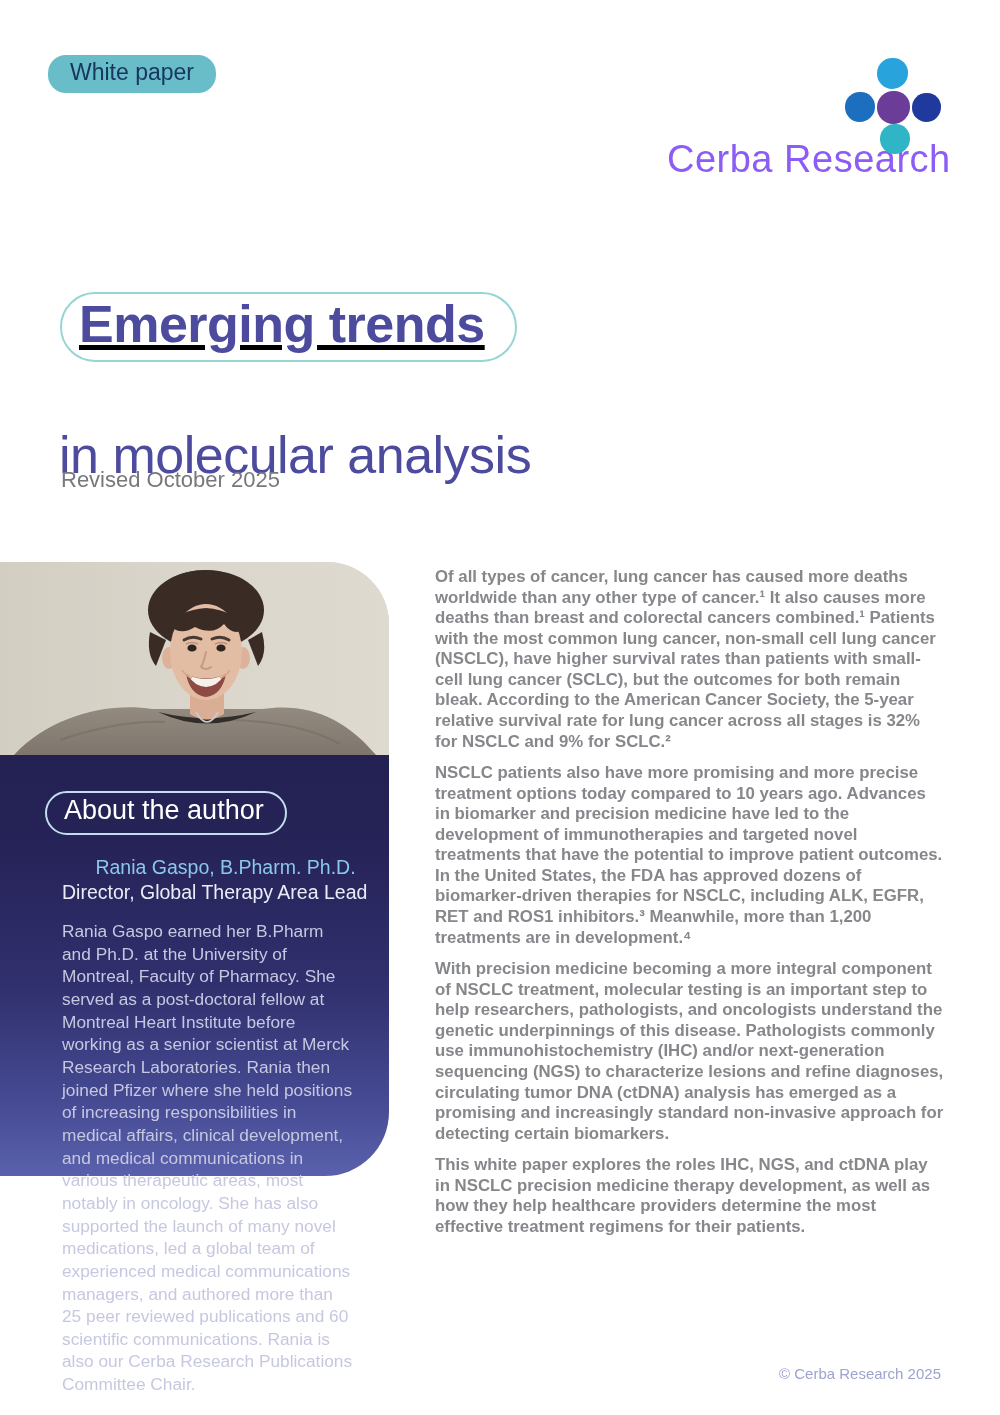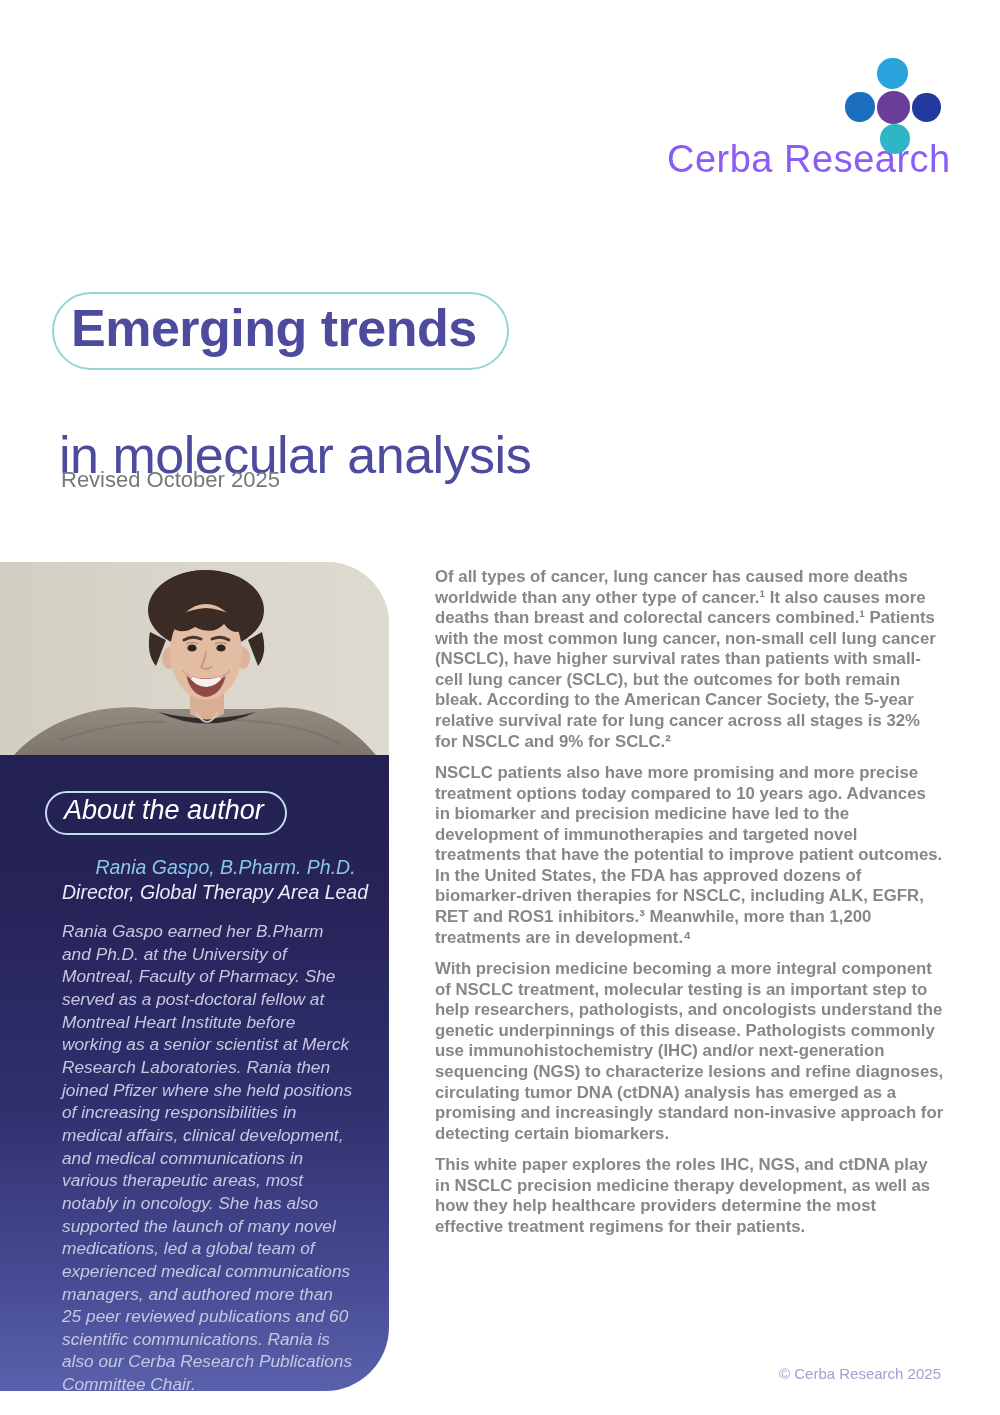--- a/index.html
+++ b/index.html
@@ -41,27 +41,28 @@
 
   
   .kicker {
     position: absolute;
     left: 60px; top: 247px;
     font-size: 21.5px;
     color: #212A52;
   }
   .title-pill {
     position: absolute;
-    left: 52px; top: 292px;
-    height: 78px;
+    left: 60px; top: 292px;
+    height: 70px;
     display: inline-flex;
     align-items: center;
     padding: 0 30px 6px 17px;
     border: 2.5px solid #97D5D5;
     border-radius: 42px;
+    text-decoration: underline;
   }
   .title-line1 {
     font-size: 52px;
     font-weight: 600;
     letter-spacing: -0.5px;
     color: #4C4B9E;
     white-space: nowrap;
   }
   .title-line2 {
     position: absolute;
@@ -87,25 +88,24 @@
     width: 389px; height: 193px;
     border-top-right-radius: 62px;
     overflow: hidden;
     background: #D9D4C9;
   }
   .photo svg { display: block; }
 
   .about-panel {
     position: absolute;
     left: 0; top: 755px;
-    width: 389px; height: 636px;
+    width: 389px; height: 421px;
     background: linear-gradient(180deg, #232052 0%, #262358 22%, #31306E 55%, #454A92 82%, #5A61AC 100%);
     border-bottom-right-radius: 64px;
     color: #C6C8E0;
-    font-style: italic;
   }
   .about-heading {
     display: inline-block;
     margin: 36px 0 0 45px;
     padding: 2px 21px 7px 17px;
     border: 2px solid #C3DCEF;
     border-radius: 24px;
     font-size: 27px;
     font-weight: 500;
     color: #FFFFFF;
@@ -150,20 +150,21 @@
     right: 59px; top: 1365px;
     font-size: 15px;
     color: #9EA2CF;
   }
 </style>
 </head>
 <body>
 
 <div class="page">
 
+  <div class="badge" style="background: rgb(105, 189, 201);">White paper</div>
 
   <div>
     <div class="logo-text">Cerba Research</div>
     <div>
       <span class="logo-dot dot-top" style="background: rgb(41, 163, 220);"></span>
       <span class="logo-dot dot-left" style="background: rgb(28, 110, 190);"></span>
       <span class="logo-dot dot-center" style="background: rgb(107, 61, 153);"></span>
       <span class="logo-dot dot-right" style="background: rgb(32, 57, 157);"></span>
       <span class="logo-dot dot-bottom" style="background: rgb(47, 181, 198);"></span>
     </div>

